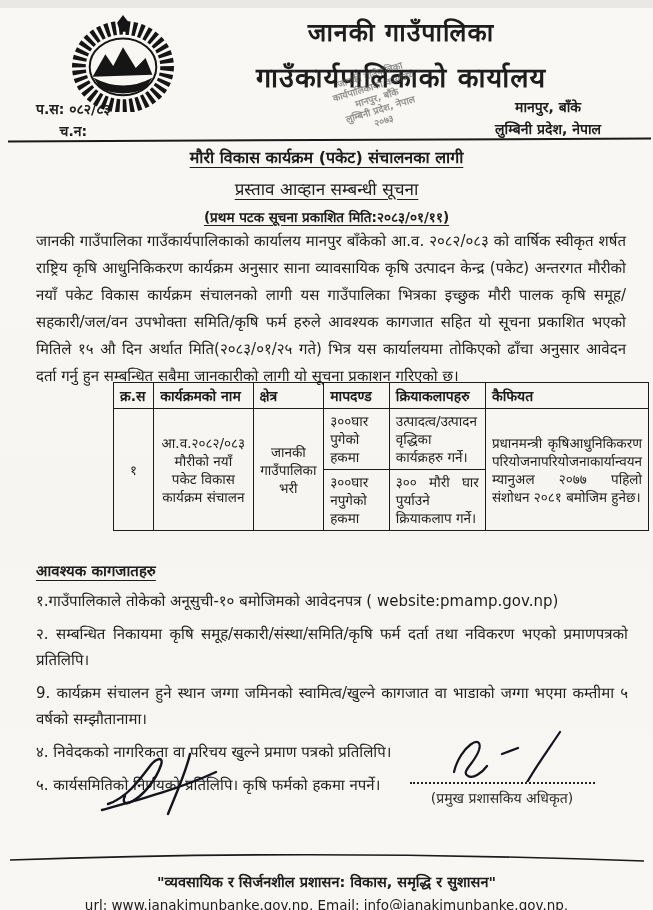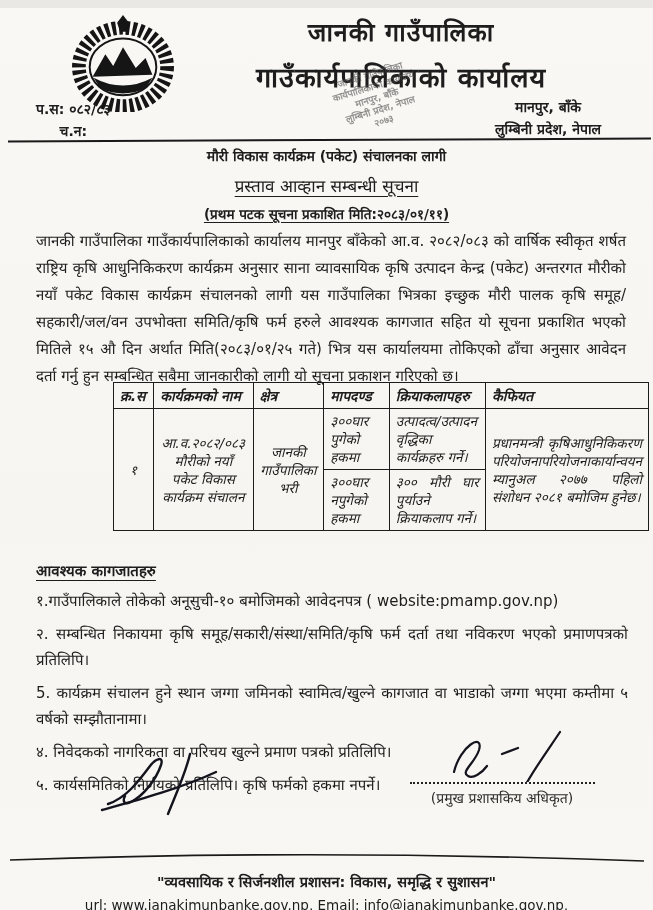--- a/index.html
+++ b/index.html
@@ -18,33 +18,33 @@
   .stamp{
     position:absolute;left:292px;top:60px;width:170px;
     transform:rotate(-17deg);color:rgba(75,75,75,.58);
     font-size:9.5px;line-height:12px;text-align:center;font-weight:600;
   }
   .refs{position:absolute;left:36px;top:90px;font-size:14px;font-weight:bold;line-height:22px;text-align:center;}
   .addr{position:absolute;right:52px;top:88px;font-size:14px;font-weight:bold;line-height:22px;text-align:center;}
   .header-rule{position:absolute;left:8px;right:2px;bottom:1px;border-top:2px solid #191919;transform:rotate(-.25deg);}
   
   .titles{position:absolute;top:138px;left:0;width:100%;text-align:center;}
-  .t1{font-size:14px;font-weight:bold;text-underline-offset:4px;margin:0;}
+  .t1{font-size:16px;font-weight:bold;text-decoration:underline;text-underline-offset:4px;margin:0;}
   .t2{font-size:17px;font-weight:normal;text-decoration:underline;text-underline-offset:4px;margin:9px 0 0 0;}
   .t3{font-size:13.5px;font-weight:bold;text-decoration:underline;text-underline-offset:3px;margin:8px 0 0 0;}
   
   .body-par{
     position:absolute;top:220px;left:36px;width:590px;
     font-size:15px;line-height:27px;text-align:justify;
   }
   
   .table-sec{position:absolute;top:374px;left:113px;width:536px;}
   .table-title{font-size:15px;font-weight:bold;text-decoration:underline;text-underline-offset:4px;text-align:center;margin:0 0 4px 0;}
   table.criteria{border-collapse:collapse;width:100%;font-size:13.5px;}
-  table.criteria th,table.criteria td{border:1.4px solid #1c1c1c;padding:3px 6px;vertical-align:middle;font-style:italic;}
+  table.criteria th,table.criteria td{border:1.4px solid #1c1c1c;padding:3px 6px;vertical-align:middle;}
   table.criteria th{font-weight:bold;text-align:left;font-size:14px;}
   td.c{text-align:center;}
   td.j{text-align:justify;}
   
   .docs{position:absolute;top:552px;left:36px;width:592px;font-size:15px;}
   .docs-head{font-weight:bold;text-decoration:underline;text-underline-offset:4px;margin:0 0 8px 0;font-size:15px;}
   .doc-item{margin:0 0 7px 0;line-height:26px;text-align:justify;}
   
   .sig-left{position:absolute;left:98px;top:742px;width:150px;height:72px;}
   .sig-right{position:absolute;right:36px;top:722px;width:230px;text-align:center;}
@@ -139,21 +139,21 @@
         <td class="j">३०० मौरी घार पुर्याउने क्रियाकलाप गर्ने।</td>
       </tr>
     </tbody>
       </table>
   </div>
 
   <div class="docs">
     <div class="docs-head">आवश्यक कागजातहरु</div>
     <div class="doc-item">१.गाउँपालिकाले तोकेको अनूसुची-१० बमोजिमको आवेदनपत्र ( website:pmamp.gov.np)</div>
     <div class="doc-item">२. सम्बन्धित निकायमा कृषि समूह/सकारी/संस्था/समिति/कृषि फर्म दर्ता तथा नविकरण भएको प्रमाणपत्रको प्रतिलिपि।</div>
-    <div class="doc-item">5. कार्यक्रम संचालन हुने स्थान जग्गा जमिनको स्वामित्व/खुल्ने कागजात वा भाडाको जग्गा भएमा कम्तीमा ५ वर्षको सम्झौतानामा।</div>
+    <div class="doc-item">9. कार्यक्रम संचालन हुने स्थान जग्गा जमिनको स्वामित्व/खुल्ने कागजात वा भाडाको जग्गा भएमा कम्तीमा ५ वर्षको सम्झौतानामा।</div>
     <div class="doc-item">४. निवेदकको नागरिकता वा परिचय खुल्ने प्रमाण पत्रको प्रतिलिपि।</div>
     <div class="doc-item">५. कार्यसमितिको निर्णयको प्रतिलिपि। कृषि फर्मको हकमा नपर्ने।</div>
   </div>
 
   <div class="sig-left">
     <svg width="150" height="72" viewBox="0 0 150 72" aria-hidden="true">
       <path d="M10 54 C28 48 40 32 52 16 C58 8 66 6 63 15 C58 30 45 46 33 52 C27 55 24 52 27 46" fill="none" stroke="#14141e" stroke-width="2.4" stroke-linecap="round"></path>
       <path d="M4 60 C40 50 84 38 118 22" fill="none" stroke="#14141e" stroke-width="2.4" stroke-linecap="round"></path>
       <path d="M92 4 C88 22 78 44 70 64" fill="none" stroke="#14141e" stroke-width="2.4" stroke-linecap="round"></path>
     </svg>

